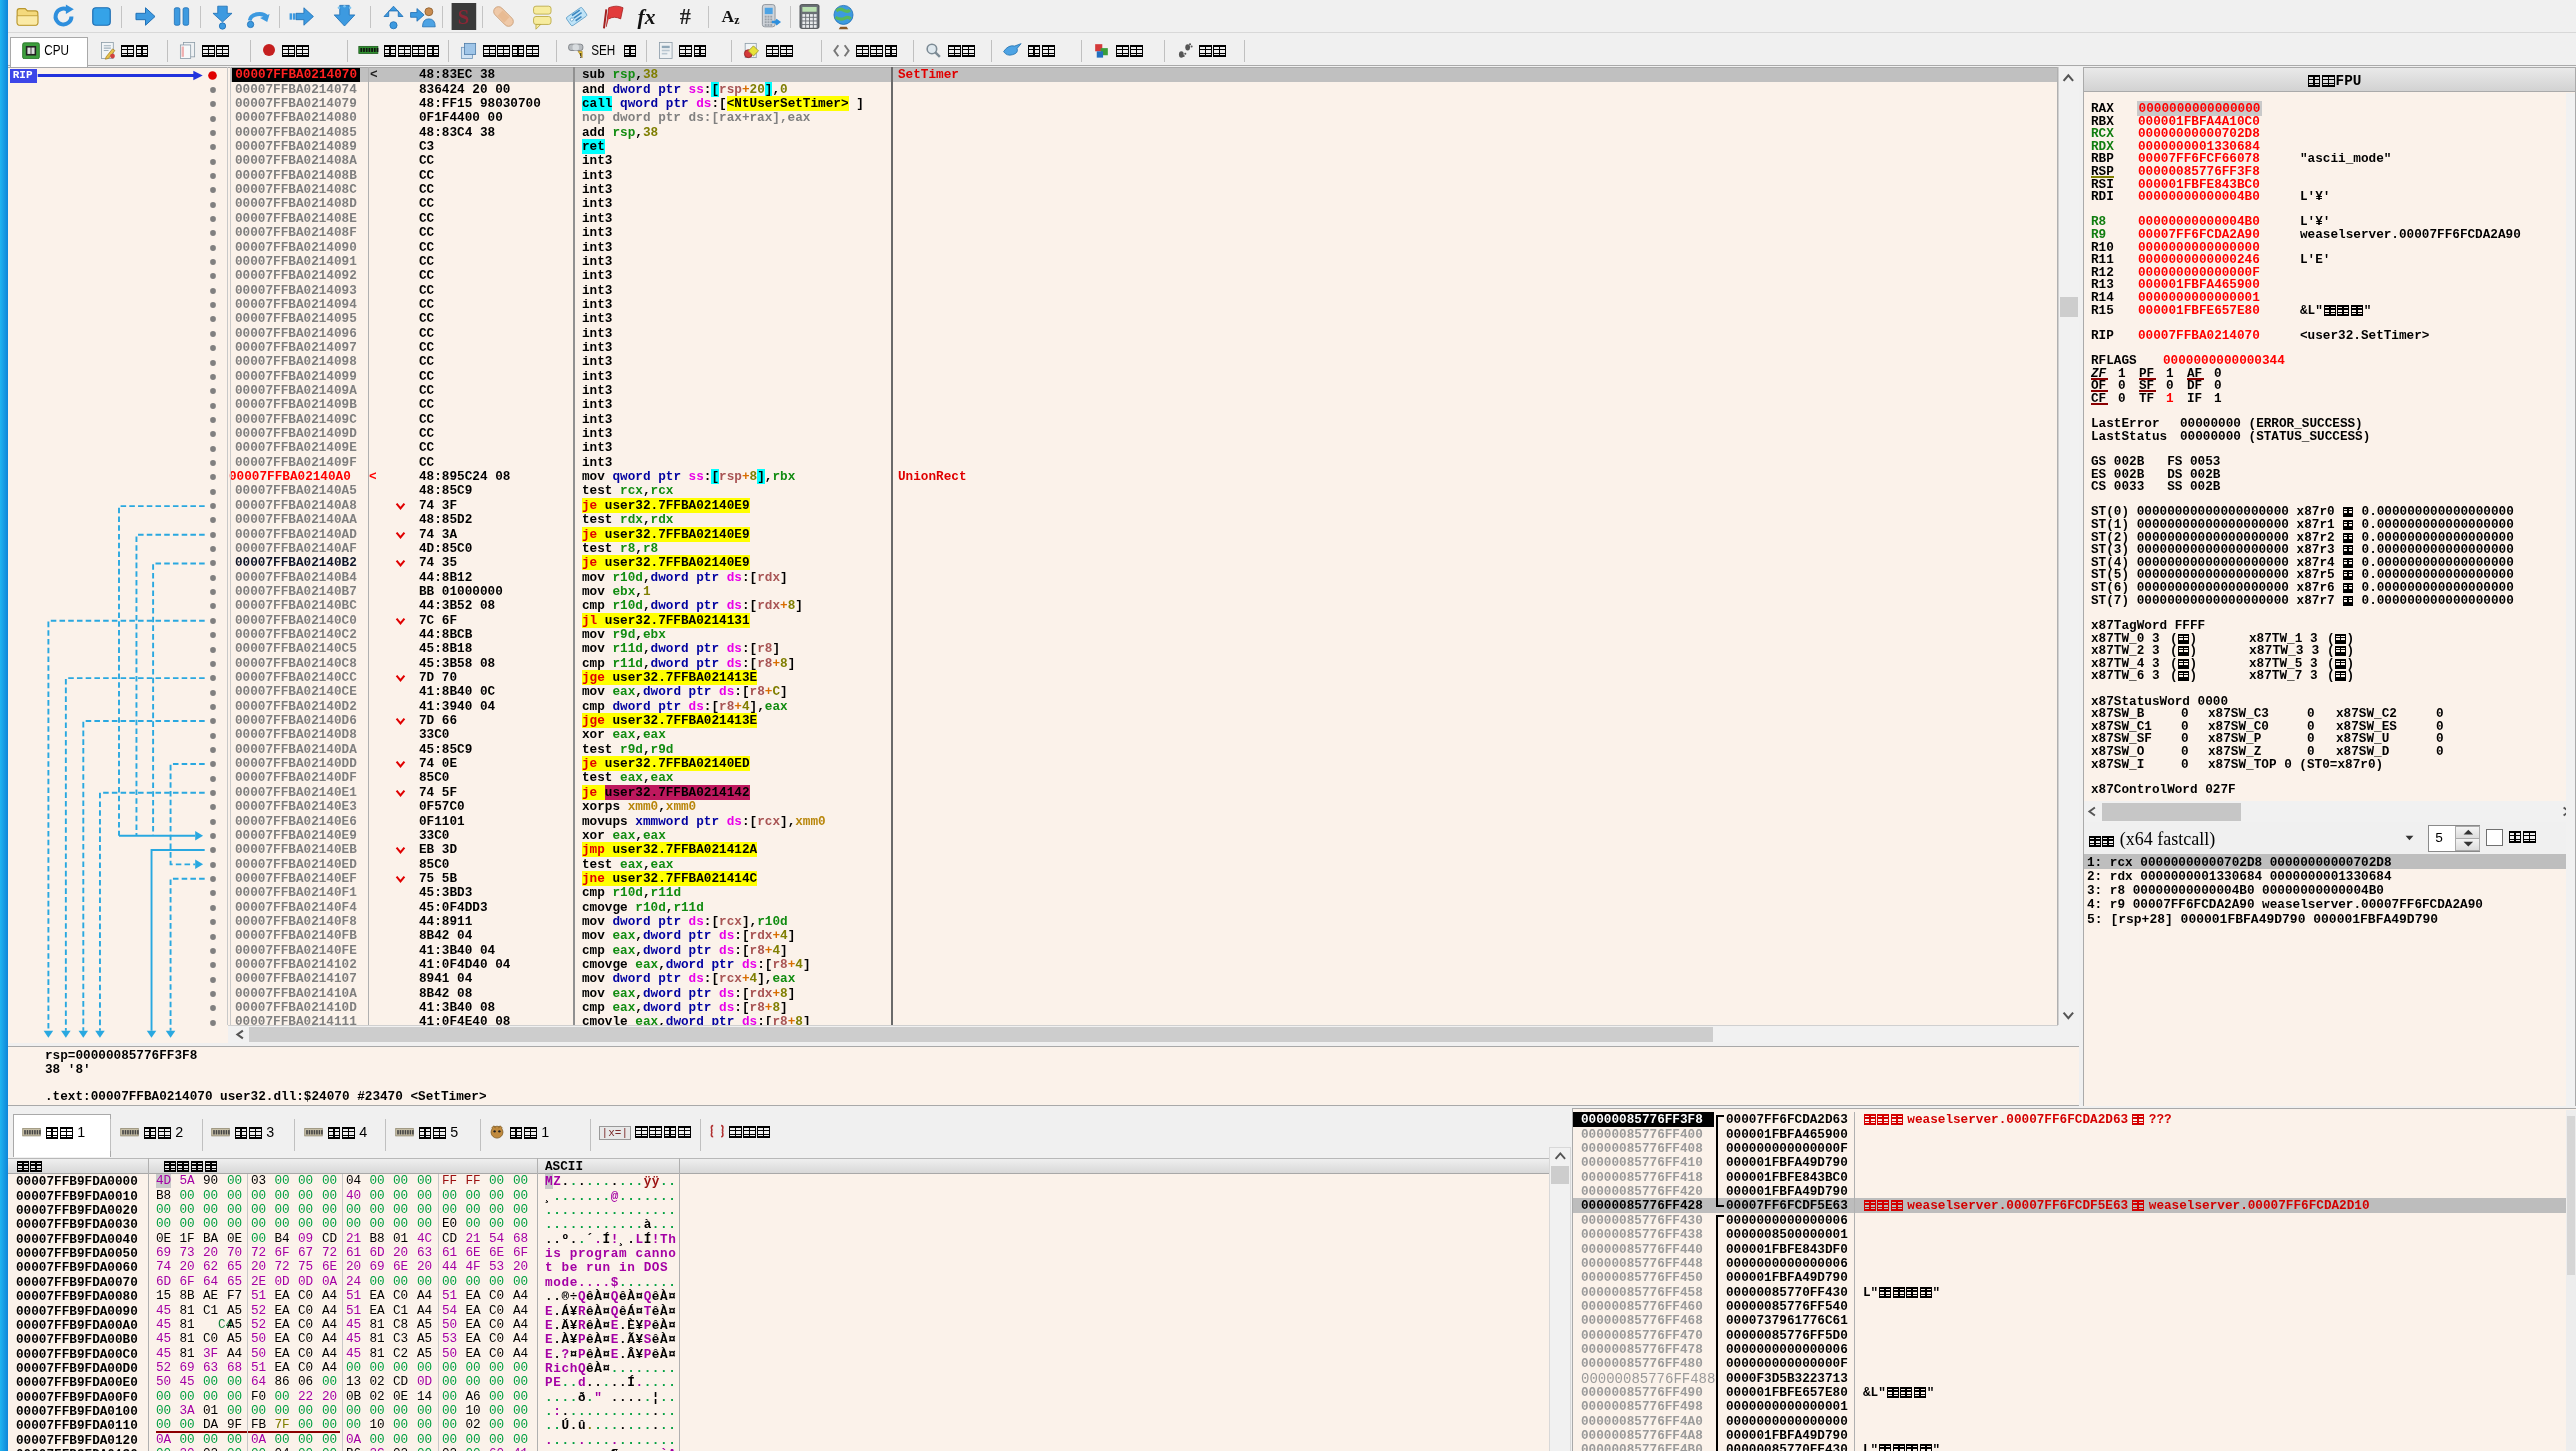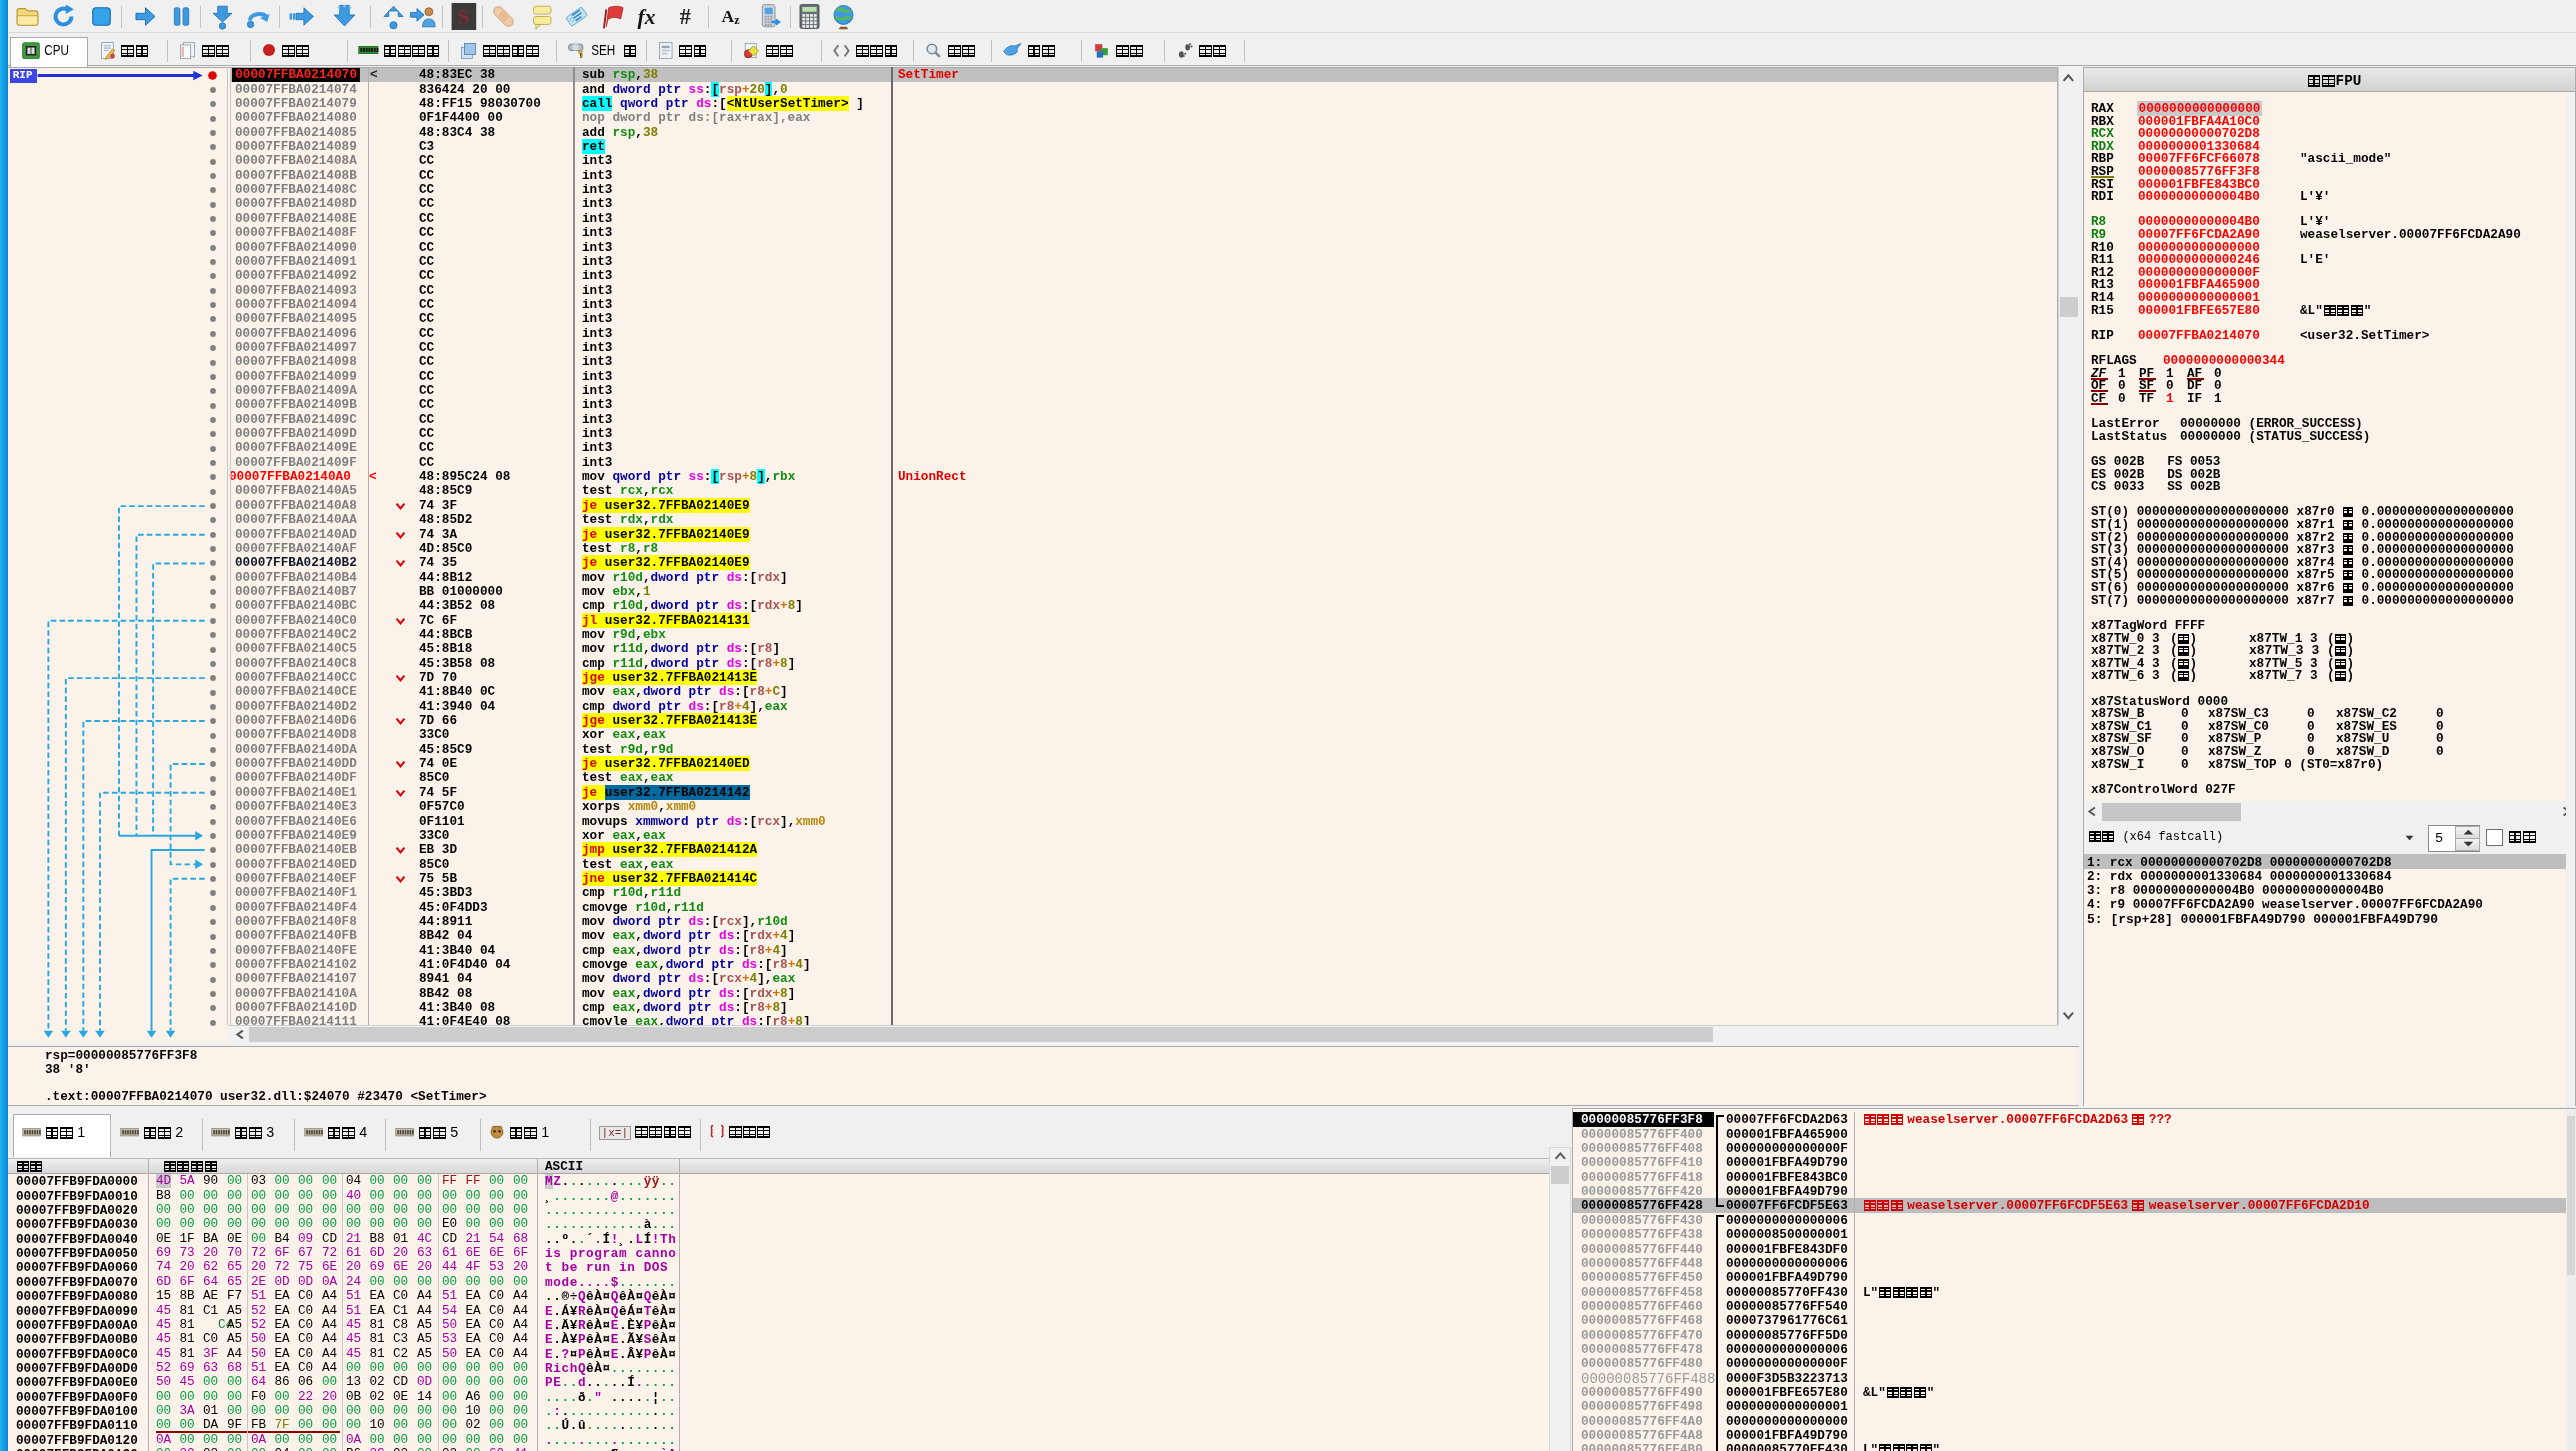--- a/index.html
+++ b/index.html
@@ -417,21 +417,21 @@
   </svg>
 <div class="abs m" style="left:582px;top:757px;"><span style="color:#e00000;background:#ffff00">je </span><span style="color:#000;background:#ffff00">user32.7FFBA02140ED</span></div>
 <div class="abs m" style="left:235px;top:771px;color:#7f7f7f;">00007FFBA02140DF</div>
 <div class="abs m" style="left:419px;top:771px;color:#000">85C0</div>
 <div class="abs m" style="left:582px;top:771px;"><span style="color:#000">test </span><span style="color:#118c11">eax</span><span style="color:#000">,</span><span style="color:#118c11">eax</span></div>
 <div class="abs m" style="left:235px;top:786px;color:#7f7f7f;">00007FFBA02140E1</div>
 <div class="abs m" style="left:419px;top:786px;color:#000">74 5F</div>
 <svg class="abs" style="left:395px;top:789px" width="11" height="8.7" viewBox="0 0 14 11">
     <path d="M2 2 L7 8 L12 2" stroke="#e00000" stroke-width="2.6" fill="none"></path>
   </svg>
-<div class="abs m" style="left:582px;top:786px;"><span style="color:#e00000;background:#ffff00">je </span><span style="color:#000;background:#0369a1">user32.7FFBA0214142</span></div>
+<div class="abs m" style="left:582px;top:786px;"><span style="color:#e00000;background:#ffff00">je </span><span style="color:#000;background:#be185d">user32.7FFBA0214142</span></div>
 <div class="abs m" style="left:235px;top:800px;color:#7f7f7f;">00007FFBA02140E3</div>
 <div class="abs m" style="left:419px;top:800px;color:#000">0F57C0</div>
 <div class="abs m" style="left:582px;top:800px;"><span style="color:#000">xorps </span><span style="color:#b8860b">xmm0</span><span style="color:#000">,</span><span style="color:#b8860b">xmm0</span></div>
 <div class="abs m" style="left:235px;top:815px;color:#7f7f7f;">00007FFBA02140E6</div>
 <div class="abs m" style="left:419px;top:815px;color:#000">0F1101</div>
 <div class="abs m" style="left:582px;top:815px;"><span style="color:#000">movups </span><span style="color:#0000a0">xmmword ptr </span><span style="color:#e800e8">ds</span><span style="color:#000">:</span><span style="color:#000">[</span><span style="color:#a85454">rcx</span><span style="color:#000">]</span><span style="color:#000">,</span><span style="color:#b8860b">xmm0</span></div>
 <div class="abs m" style="left:235px;top:829px;color:#7f7f7f;">00007FFBA02140E9</div>
 <div class="abs m" style="left:419px;top:829px;color:#000">33C0</div>
 <div class="abs m" style="left:582px;top:829px;"><span style="color:#000">xor </span><span style="color:#118c11">eax</span><span style="color:#000">,</span><span style="color:#118c11">eax</span></div>
 <div class="abs m" style="left:235px;top:843px;color:#7f7f7f;">00007FFBA02140EB</div>
@@ -870,21 +870,21 @@
 <div class="abs" style="left:2091px;top:782px;white-space:pre;font-family:'Liberation Mono',monospace;font-weight:700;font-size:12.7px">x87ControlWord 027F</div>
 <div class="abs" style="left:2084px;top:801px;width:491px;height:20.7px;background:#f1f1f1"></div>
 <svg class="abs" style="left:2087px;top:806px" width="9.5" height="11" viewBox="0 0 12 14">
     <path d="M10 2 L3 7 L10 12" stroke="#555" stroke-width="2.4" fill="none"></path>
   </svg>
 <svg class="abs" style="left:2562px;top:806px" width="9.5" height="11" viewBox="0 0 12 14">
     <path d="M2 2 L9 7 L2 12" stroke="#555" stroke-width="2.4" fill="none"></path>
   </svg>
 <div class="abs" style="left:2102px;top:803px;width:139px;height:17.5px;background:#c6c6c6"></div>
 <div class="abs" style="left:2084px;top:822px;width:491px;height:32px;background:#f0f0f0"></div>
-<div class="abs" style="left:2088px;top:829px;white-space:pre;font-size:12.7px"><span class="cj c16"></span><span class="cj c16"></span><span style="font-family:Liberation Mono, monospace;font-size:12px"> (x64 fastcall)</span></div>
+<div class="abs" style="left:2088px;top:829px;white-space:pre;font-size:12.7px"><span class="cj c16"></span><span class="cj c16"></span><span style="font-family:Liberation Serif, serif;font-size:18px"> (x64 fastcall)</span></div>
 <svg class="abs" style="left:2404px;top:834px" width="11" height="8" viewBox="0 0 14 10">
     <path d="M2 2 L7 8 L12 2" fill="#333"></path>
   </svg>
 <div class="abs" style="left:2428px;top:825px;width:52px;height:27px;background:#fff;border:0.8px solid #8a8a8a"></div>
 <div class="abs" style="left:2435px;top:831px;white-space:pre;font-family:'Liberation Mono',monospace;font-size:13.5px">5</div>
 <div class="abs" style="left:2455px;top:826px;width:25px;height:12.7px;background:linear-gradient(#f4f4f4,#dcdcdc);border:0.8px solid #aaa"></div>
 <div class="abs" style="left:2455px;top:838px;width:25px;height:12.7px;background:linear-gradient(#f4f4f4,#dcdcdc);border:0.8px solid #aaa"></div>
 <svg class="abs" style="left:2462px;top:829px" width="12.7" height="6.4" viewBox="0 0 16 8">
     <path d="M2 7 L8 1 L14 7 z" fill="#333"></path>
   </svg>

